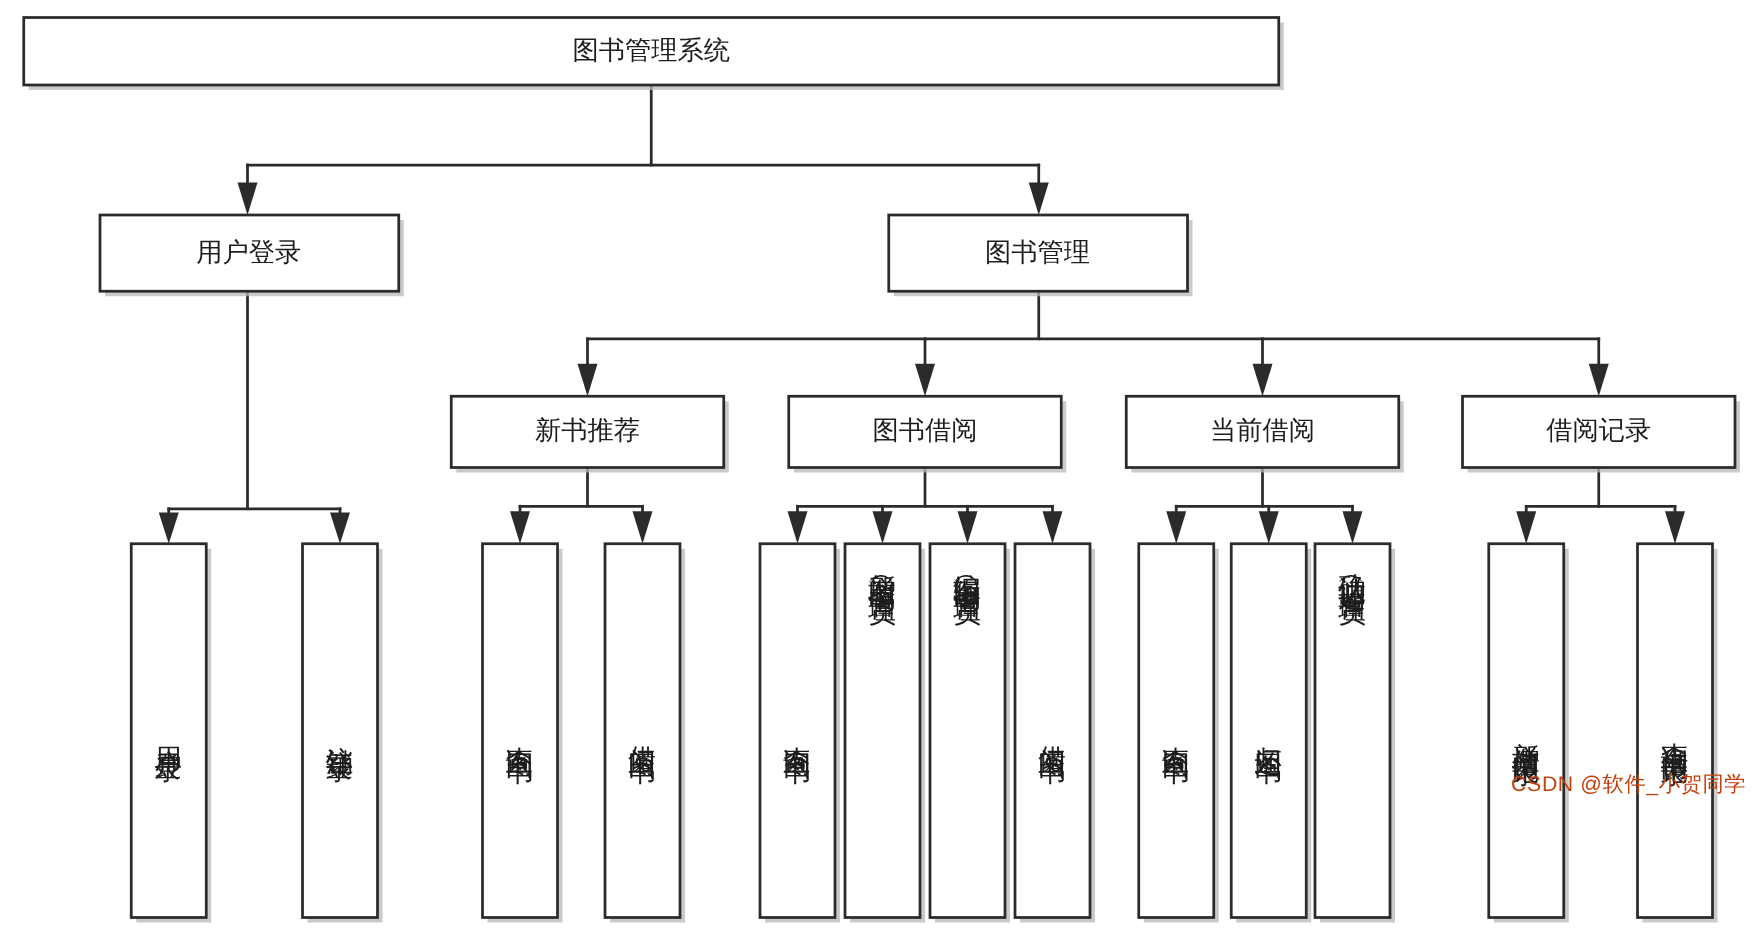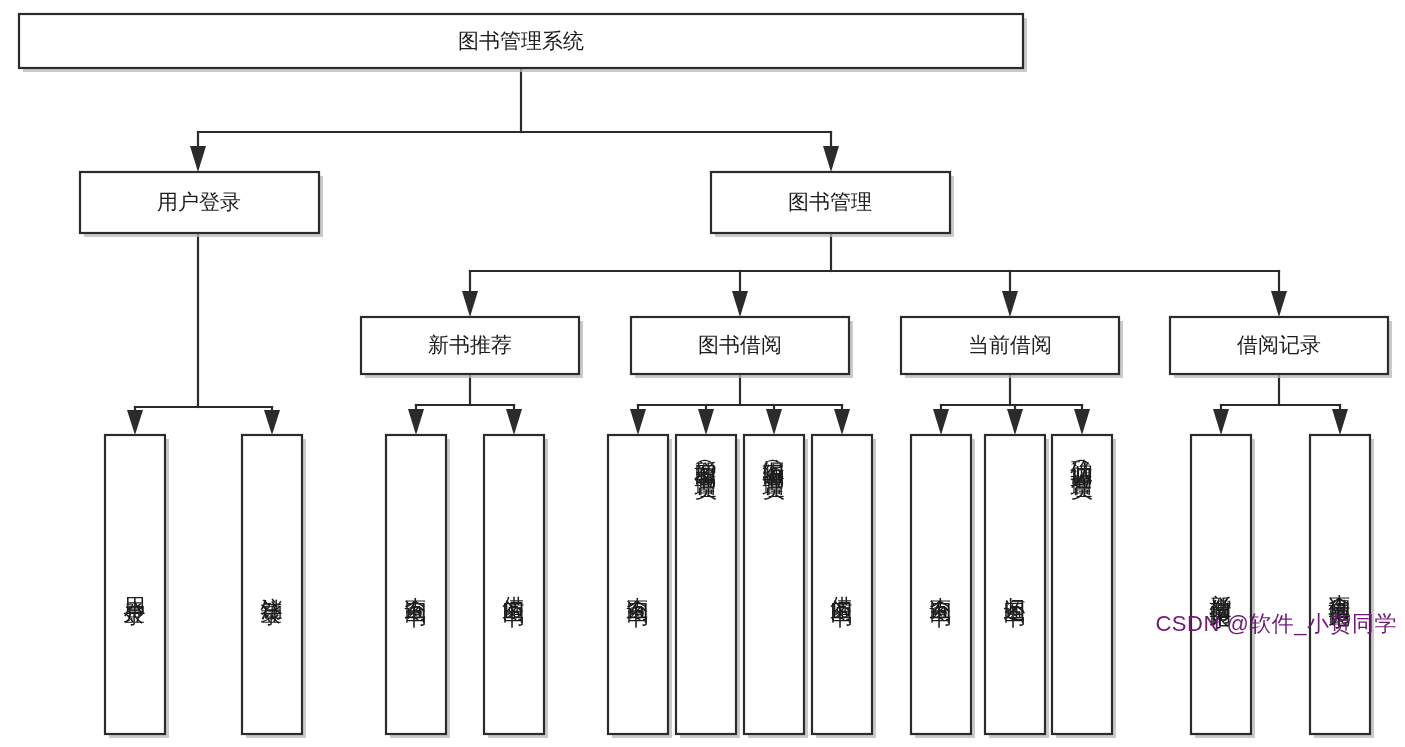--- a/index.html
+++ b/index.html
@@ -68,22 +68,22 @@
     white-space: nowrap;
     text-align: start;
     user-select: none;
     pointer-events: none;
   }
   .watermark {
     position: absolute;
     right: 8px;
     bottom: 6px;
     font-family: "Liberation Sans", "DejaVu Sans", sans-serif;
-    font-size: 22px;
-    color: #701a75;
+    font-size: 17px;
+    color: #c2410c;
     letter-spacing: 0.5px;
     white-space: nowrap;
     user-select: none;
   }
 </style>
 </head>
 <body>
 
 <div id="diagram-root">
 

